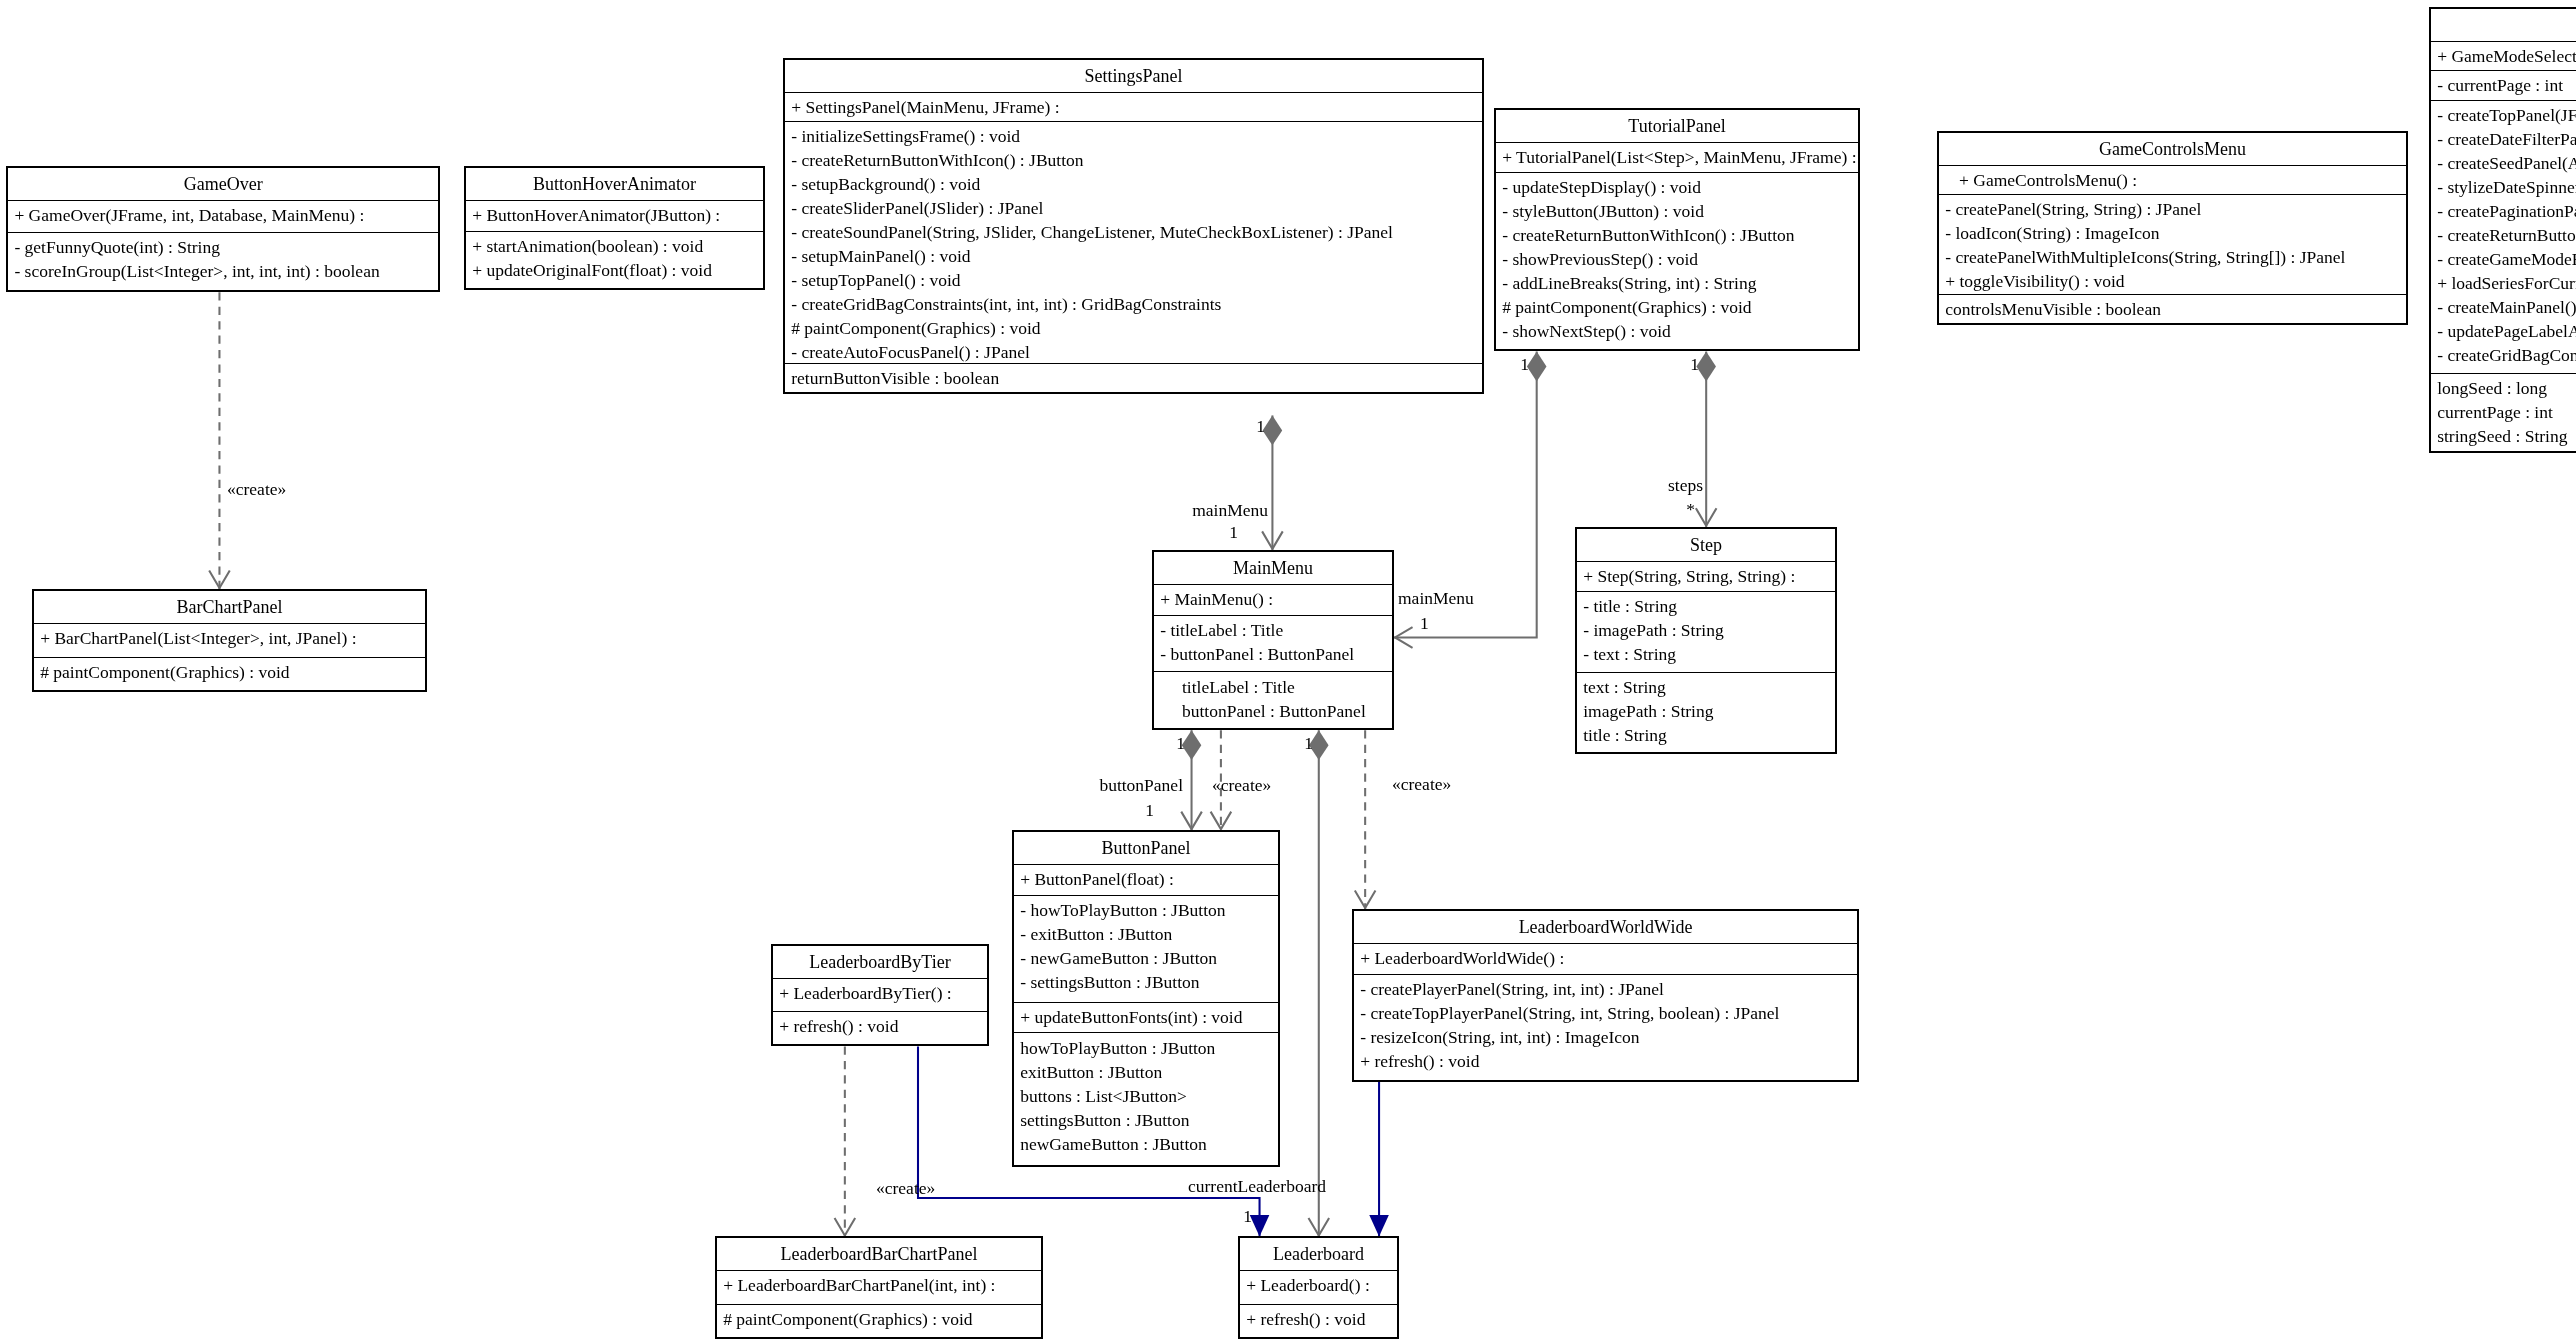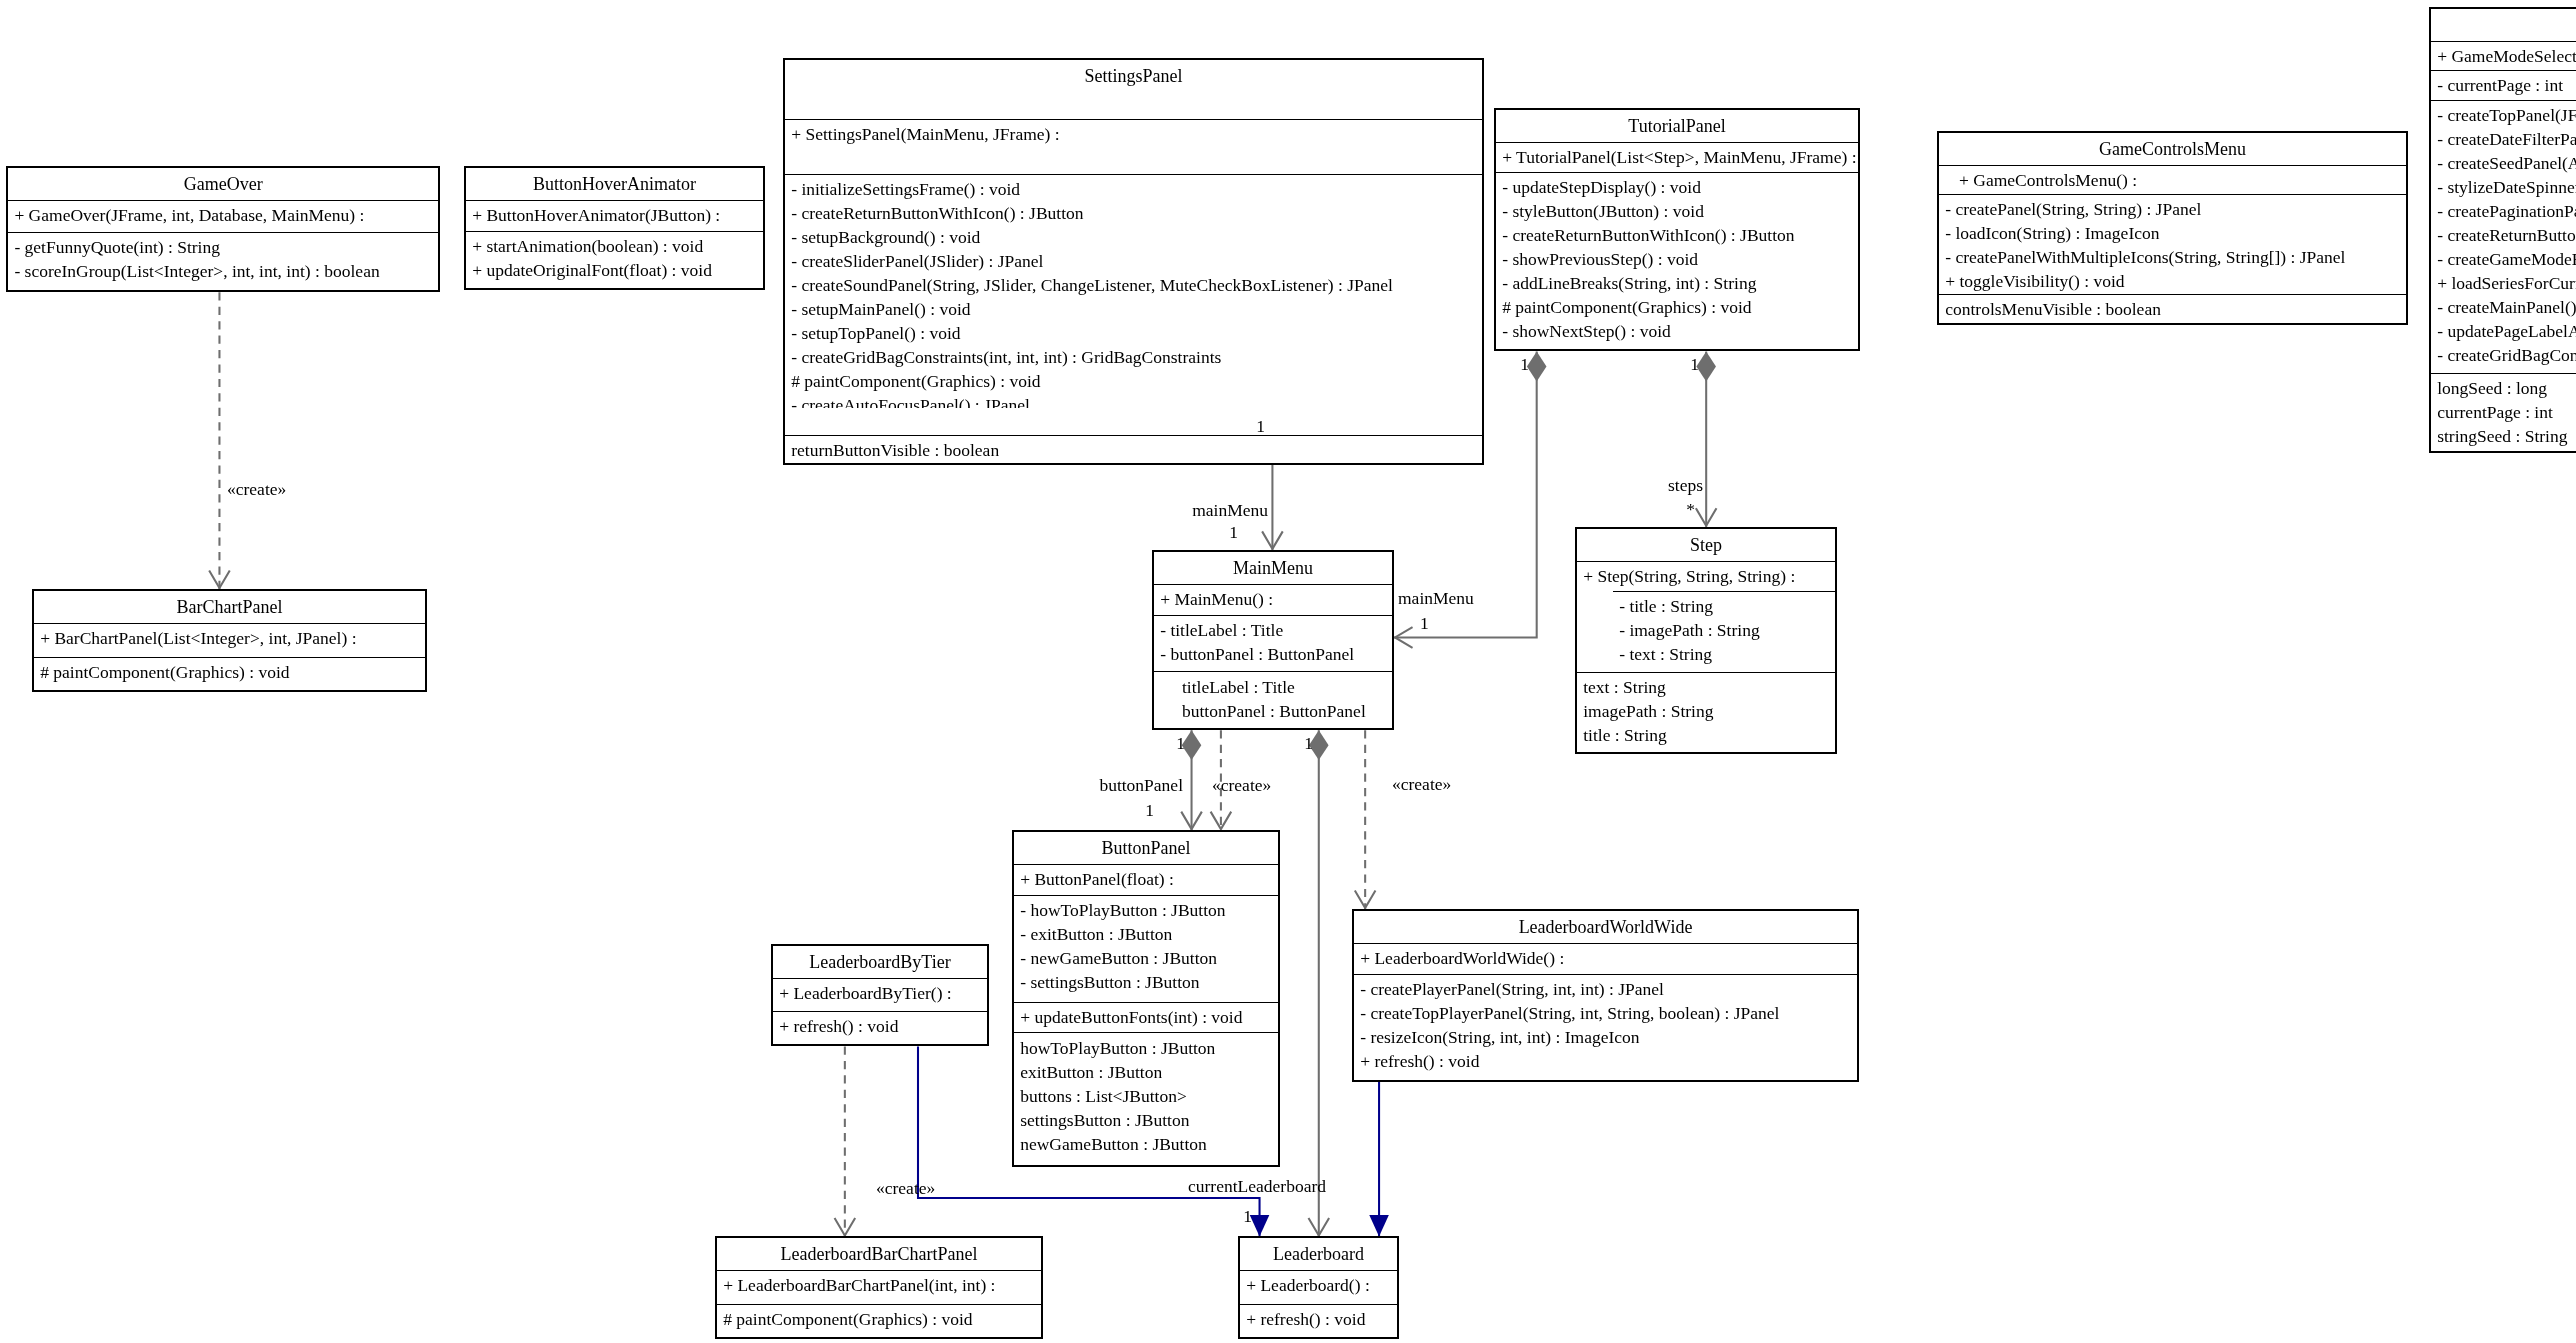--- a/index.html
+++ b/index.html
@@ -60,21 +60,21 @@
   <div class="uml-class" style="left: 464px; top: 166px; width: 301px; height: 124px;">
     <div class="uml-title">ButtonHoverAnimator</div>
     <div class="uml-comp" style="flex-grow: 1;">
         <div class="row">+ ButtonHoverAnimator(JButton) :</div>
       </div>
     <div class="uml-comp" style="flex-grow: 2;">
         <div class="row">+ startAnimation(boolean) : void</div>
         <div class="row">+ updateOriginalFont(float) : void</div>
       </div>
   </div>
-  <div class="uml-class" style="left: 783px; top: 58px; width: 701px; height: 407px; gap: 27px;">
+  <div class="uml-class" style="left: 783px; top: 58px; width: 701px; height: 336px;">
     <div class="uml-title">SettingsPanel</div>
     <div class="uml-comp" style="flex-grow: 1;">
         <div class="row">+ SettingsPanel(MainMenu, JFrame) :</div>
       </div>
     <div class="uml-comp" style="flex-grow: 10;">
         <div class="row">- initializeSettingsFrame() : void</div>
         <div class="row">- createReturnButtonWithIcon() : JButton</div>
         <div class="row">- setupBackground() : void</div>
         <div class="row">- createSliderPanel(JSlider) : JPanel</div>
         <div class="row">- createSoundPanel(String, JSlider, ChangeListener, MuteCheckBoxListener) : JPanel</div>
@@ -167,21 +167,21 @@
     <div class="uml-comp" style="flex-grow: 2; padding-left: 28px;">
         <div class="row">titleLabel : Title</div>
         <div class="row">buttonPanel : ButtonPanel</div>
       </div>
   </div>
   <div class="uml-class" style="left: 1575px; top: 527px; width: 262px; height: 227px;">
     <div class="uml-title">Step</div>
     <div class="uml-comp" style="flex-grow: 1;">
         <div class="row">+ Step(String, String, String) :</div>
       </div>
-    <div class="uml-comp" style="flex-grow: 3; margin-left: 36px;">
+    <div class="uml-comp" style="flex-grow: 3;">
         <div class="row">- title : String</div>
         <div class="row">- imagePath : String</div>
         <div class="row">- text : String</div>
       </div>
     <div class="uml-comp" style="flex-grow: 3;">
         <div class="row">text : String</div>
         <div class="row">imagePath : String</div>
         <div class="row">title : String</div>
       </div>
   </div>

